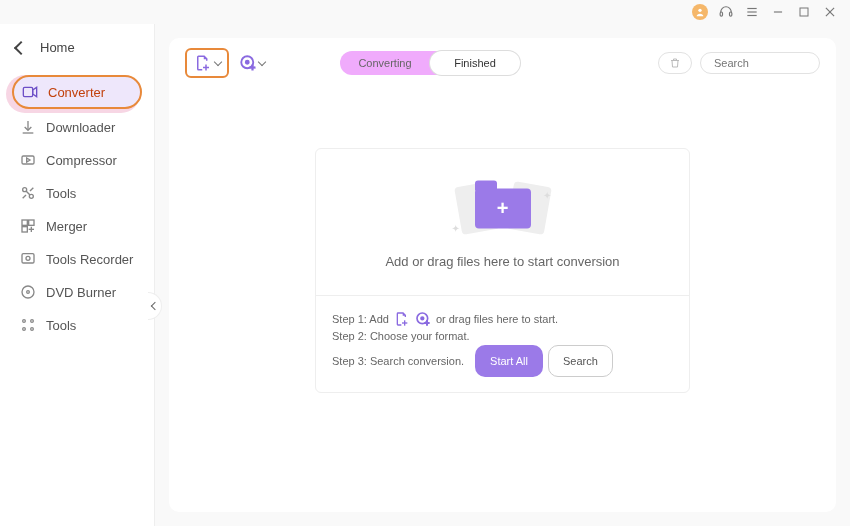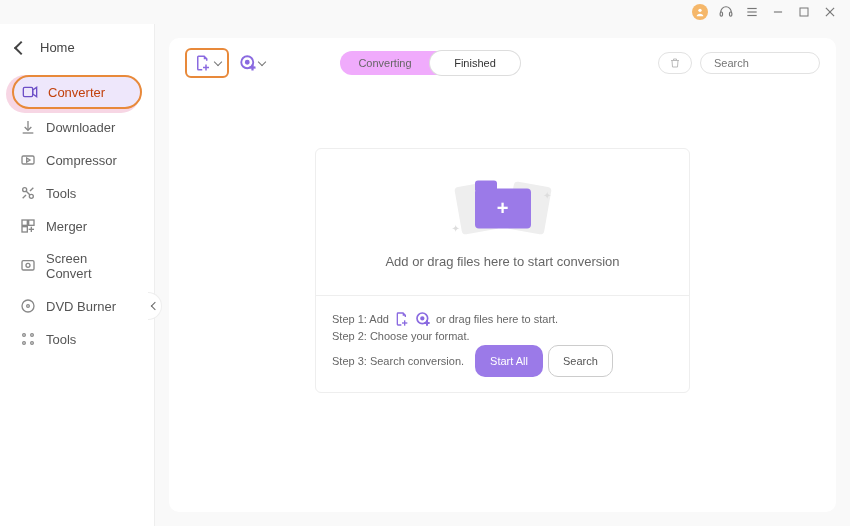--- a/index.html
+++ b/index.html
@@ -392,21 +392,21 @@
       <span>Merger</span>
     </div>
 
     <div class="nav-item">
       <span class="nav-icon">
         <svg width="16" height="16" viewBox="0 0 24 24" fill="none" stroke="currentColor" stroke-width="2">
             <rect x="3" y="4" width="18" height="14" rx="2"></rect>
             <circle cx="12" cy="11" r="3"></circle>
           </svg>
       </span>
-      <span>Screen Convert</span>
+      <span>Tools Recorder</span>
     </div>
 
     <div class="nav-item">
       <span class="nav-icon">
         <svg width="16" height="16" viewBox="0 0 24 24" fill="none" stroke="currentColor" stroke-width="2">
             <circle cx="12" cy="12" r="9"></circle>
             <circle cx="12" cy="12" r="2"></circle>
           </svg>
       </span>
       <span>DVD Burner</span>

